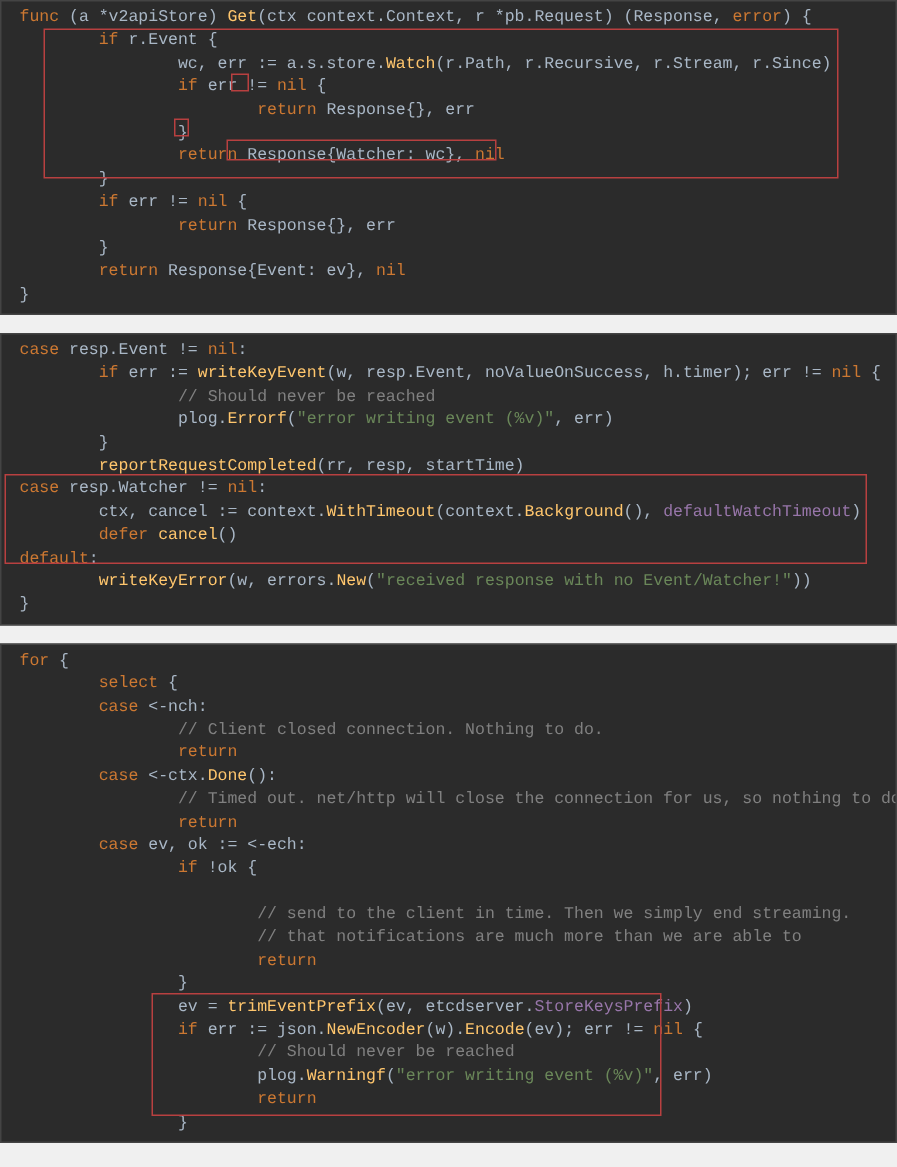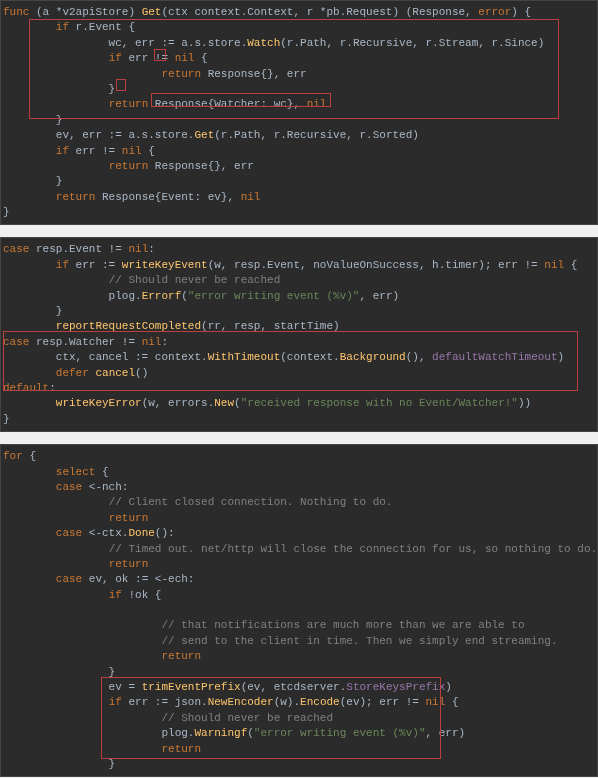--- a/index.html
+++ b/index.html
@@ -7,21 +7,21 @@
     padding: 0;
     background: #f0f0f0;
     font-family: 'Consolas', 'Courier New', monospace;
     font-size: 11px;
     line-height: 1.4;
     width: 598px;
   }
   .code-block {
     background: #2b2b2b;
     color: #a9b7c6;
-    padding: 4px 2px;
+    padding: 4px 12px;
     margin-bottom: 12px;
     position: relative;
     overflow: hidden;
     border: 1px solid #444;
   }
   .line { white-space: pre; }
   .kw { color: #cc7832; }
   .fn { color: #ffc66d; }       
   .str { color: #6a8759; }      
   .cmt { color: #808080; text-align: center; }      
@@ -41,21 +41,20 @@
 <div id="container">
     <div class="code-block">
       <div class="line"><span class="kw">func</span><span class="norm"> (a *v2apiStore) </span><span class="fn">Get</span><span class="norm">(ctx context.Context, r *pb.Request) (Response, </span><span class="kw">error</span><span class="norm">) {</span></div>
       <div class="line"><span class="norm">        </span><span class="kw">if</span><span class="norm"> r.Event {</span></div>
       <div class="line"><span class="norm">                wc, err := a.s.store.</span><span class="fn">Watch</span><span class="norm">(r.Path, r.Recursive, r.Stream, r.Since)</span></div>
       <div class="line"><span class="norm">                </span><span class="kw">if</span><span class="norm"> err != </span><span class="nil">nil</span><span class="norm"> {</span></div>
       <div class="line"><span class="norm">                        </span><span class="kw">return</span><span class="norm"> Response{}, err</span></div>
       <div class="line"><span class="norm">                }</span></div>
       <div class="line"><span class="norm">                </span><span class="kw">return</span><span class="norm"> Response{Watcher: wc}, </span><span class="nil">nil</span></div>
       <div class="line"><span class="norm">        }</span></div>
-      <div class="line"><span class="norm">        ev, err := a.s.store.</span><span class="fn">Get</span><span class="norm">(r.Path, r.Recursive, r.Sorted)</span></div>
       <div class="line"><span class="norm">        </span><span class="kw">if</span><span class="norm"> err != </span><span class="nil">nil</span><span class="norm"> {</span></div>
       <div class="line"><span class="norm">                </span><span class="kw">return</span><span class="norm"> Response{}, err</span></div>
       <div class="line"><span class="norm">        }</span></div>
       <div class="line"><span class="norm">        </span><span class="kw">return</span><span class="norm"> Response{Event: ev}, </span><span class="nil">nil</span></div>
       <div class="line"><span class="norm">}</span></div>
       <div class="hlbox" style="top: 18px; left: 28px; width: 530px; height: 100px;"></div>
       <div class="hlbox" style="top: 48px; left: 153px; width: 12px; height: 12px;"></div>
       <div class="hlbox" style="top: 78px; left: 115px; width: 10px; height: 12px;"></div>
       <div class="hlbox" style="top: 92px; left: 150px; width: 180px; height: 14px;"></div>
     </div>
@@ -79,22 +78,22 @@
       <div class="line"><span class="norm">        </span><span class="kw">select</span><span class="norm"> {</span></div>
       <div class="line"><span class="norm">        </span><span class="kw">case</span><span class="norm"> &lt;-nch:</span></div>
       <div class="line"><span class="norm">                </span><span class="cmt">// Client closed connection. Nothing to do.</span></div>
       <div class="line"><span class="norm">                </span><span class="kw">return</span></div>
       <div class="line"><span class="norm">        </span><span class="kw">case</span><span class="norm"> &lt;-ctx.</span><span class="fn">Done</span><span class="norm">():</span></div>
       <div class="line"><span class="norm">                </span><span class="cmt">// Timed out. net/http will close the connection for us, so nothing to do.</span></div>
       <div class="line"><span class="norm">                </span><span class="kw">return</span></div>
       <div class="line"><span class="norm">        </span><span class="kw">case</span><span class="norm"> ev, ok := &lt;-ech:</span></div>
       <div class="line"><span class="norm">                </span><span class="kw">if</span><span class="norm"> !ok {</span></div>
       <div class="line"><span class="norm">                        </span></div>
+      <div class="line"><span class="norm">                        </span><span class="cmt">// send to the client in time. Then we simply end streaming.</span></div>
       <div class="line"><span class="norm">                        </span><span class="cmt">// that notifications are much more than we are able to</span></div>
-      <div class="line"><span class="norm">                        </span><span class="cmt">// send to the client in time. Then we simply end streaming.</span></div>
       <div class="line"><span class="norm">                        </span><span class="kw">return</span></div>
       <div class="line"><span class="norm">                }</span></div>
       <div class="line"><span class="norm">                ev = </span><span class="fn">trimEventPrefix</span><span class="norm">(ev, etcdserver.</span><span class="id">StoreKeysPrefix</span><span class="norm">)</span></div>
       <div class="line"><span class="norm">                </span><span class="kw">if</span><span class="norm"> err := json.</span><span class="fn">NewEncoder</span><span class="norm">(w).</span><span class="fn">Encode</span><span class="norm">(ev); err != </span><span class="nil">nil</span><span class="norm"> {</span></div>
       <div class="line"><span class="norm">                        </span><span class="cmt">// Should never be reached</span></div>
       <div class="line"><span class="norm">                        plog.</span><span class="fn">Warningf</span><span class="norm">(</span><span class="str">"error writing event (%v)"</span><span class="norm">, err)</span></div>
       <div class="line"><span class="norm">                        </span><span class="kw">return</span></div>
       <div class="line"><span class="norm">                }</span></div>
       <div class="hlbox" style="top: 232px; left: 100px; width: 340px; height: 82px;"></div>
     </div>

